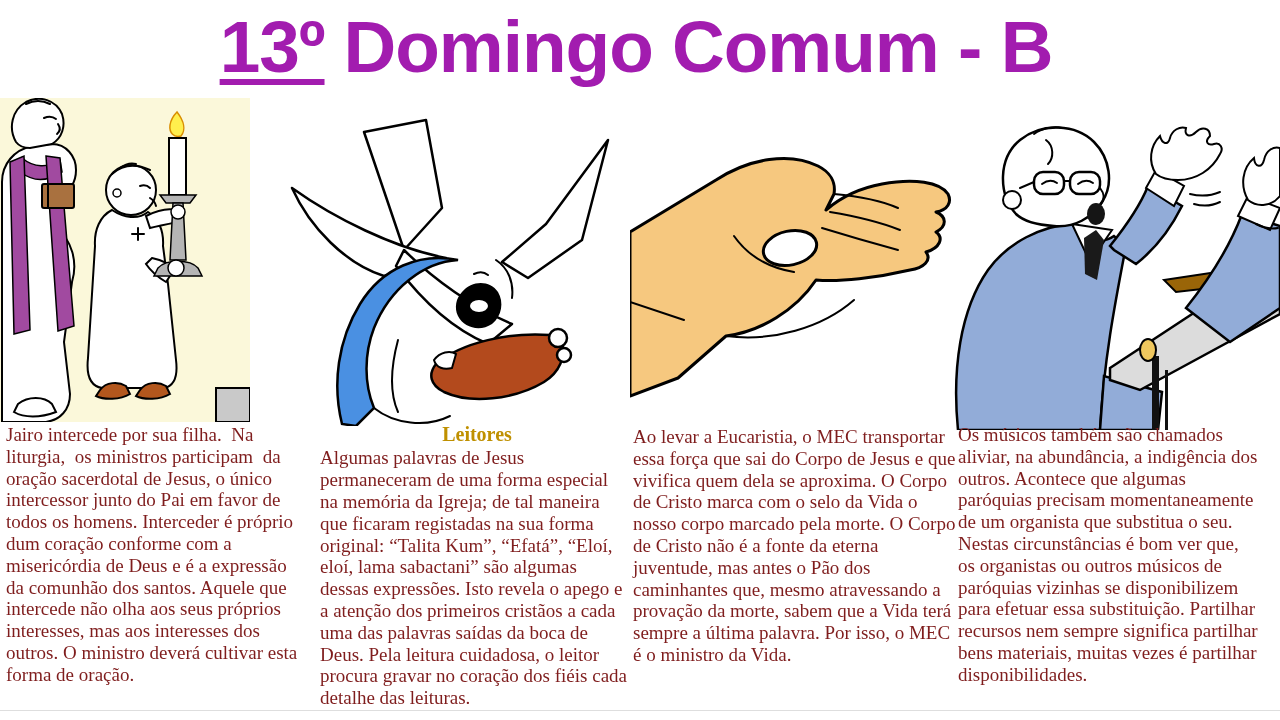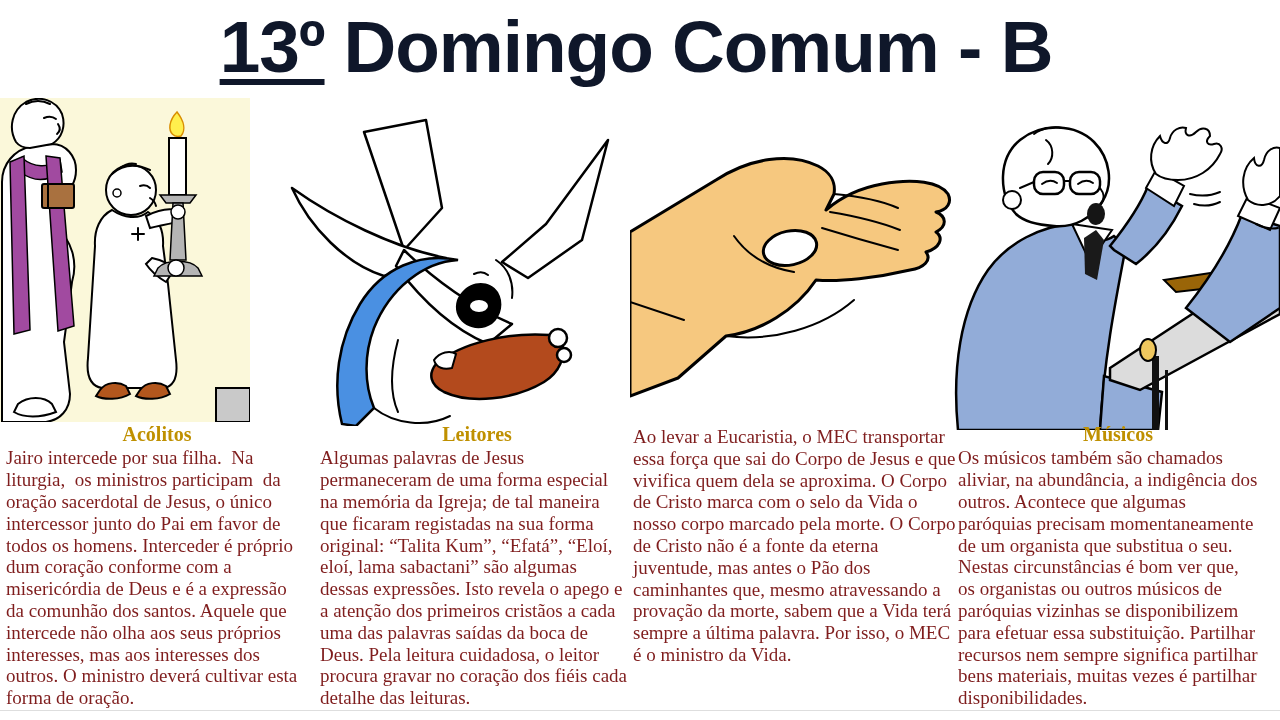--- a/index.html
+++ b/index.html
@@ -6,21 +6,21 @@
   body {
     width:1280px; height:720px; position:relative; overflow:hidden;
     background:#ffffff; font-family:"Liberation Serif", serif;
   }
   .slide { position:absolute; inset:0; }
 
   .title {
     position:absolute; top:4px; left:0; width:1272px; margin:0;
     text-align:center; font-family:"Liberation Sans", sans-serif;
     font-weight:700; font-size:73px; line-height:1.18; letter-spacing:-1px;
-    color:#0f172a; white-space:nowrap;
+    color:#a21caf; white-space:nowrap;
   }
   .title .num {
     text-decoration:underline;
     text-decoration-thickness:6px;
     text-underline-offset:7px;
   }
   .title .rest { margin-left:0.26em; }
 
   .illo { position:absolute; }
   .illo svg { display:block; }
@@ -169,21 +169,20 @@
         <path class="ln" d="M244,86 q14,4 26,-2"></path>
         <path d="M236,190 C260,160 280,128 292,96 L330,108 L330,190 L280,224 Z" fill="#92ACD8" stroke="#000" stroke-width="2.5"></path>
         <path d="M288,98 L298,78 L330,90 L320,112 Z" fill="#fff" stroke="#000" stroke-width="2"></path>
         <path d="M298,82 C290,68 292,50 304,40 C305,50 312,50 314,42 C316,32 324,28 330,30 L330,78 C322,88 308,90 298,82 Z" fill="#fff" stroke="#000" stroke-width="2"></path>
         <path class="ln" d="M306,106 q12,6 22,4"></path>
       </g>
     </svg>
   </div>
 
   <div class="col col1" style="left:6px;top:424px;width:302px;">
-    <h2>Acólitos</h2>
     <p class="body">Jairo intercede por sua filha.  Na
 liturgia,  os ministros participam  da
 oração sacerdotal de Jesus, o único
 intercessor junto do Pai em favor de
 todos os homens. Interceder é próprio
 dum coração conforme com a
 misericórdia de Deus e é a expressão
 da comunhão dos santos. Aquele que
 intercede não olha aos seus próprios
 interesses, mas aos interesses dos
@@ -215,21 +214,20 @@
 nosso corpo marcado pela morte. O Corpo
 de Cristo não é a fonte da eterna
 juventude, mas antes o Pão dos
 caminhantes que, mesmo atravessando a
 provação da morte, sabem que a Vida terá
 sempre a última palavra. Por isso, o MEC
 é o ministro da Vida.</p>
   </div>
 
   <div class="col col4" style="left:958px;top:424px;width:320px;">
-    <h2>Músicos</h2>
     <p class="body">Os músicos também são chamados
 aliviar, na abundância, a indigência dos
 outros. Acontece que algumas
 paróquias precisam momentaneamente
 de um organista que substitua o seu.
 Nestas circunstâncias é bom ver que,
 os organistas ou outros músicos de
 paróquias vizinhas se disponibilizem
 para efetuar essa substituição. Partilhar
 recursos nem sempre significa partilhar

